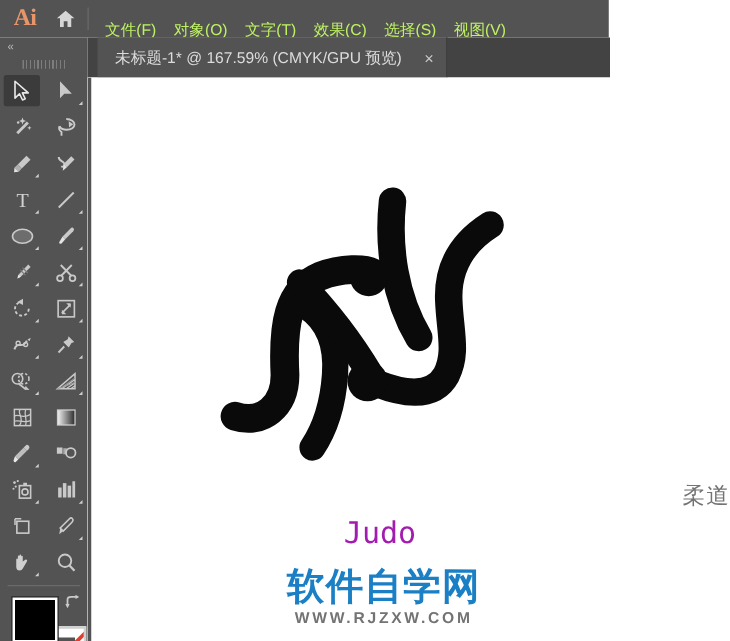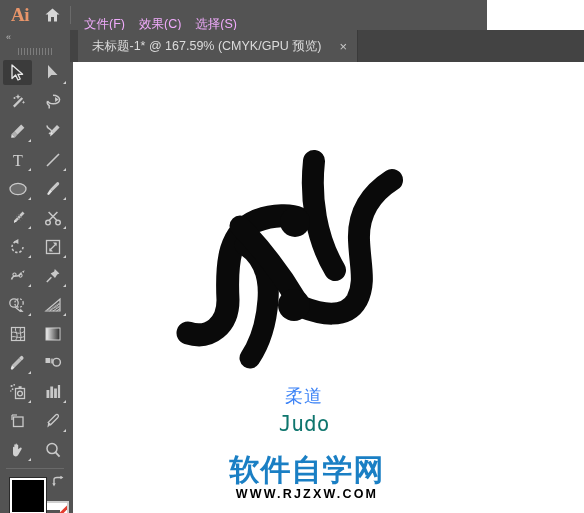--- a/index.html
+++ b/index.html
@@ -36,33 +36,33 @@
     width: 32px; height: 30px;
     display: flex; align-items: center; justify-content: center;
   }
   .menu-sep {
     width: 1px; height: 18px;
     background: #6a6a6a;
     margin: 0 6px 0 2px;
   }
   .menu-items { display: flex; align-items: center; }
   .menu-item {
-    color: #f0abfc;
+    color: #bef264;
     font-size: 12.5px;
     padding: 0 7px;
     line-height: 30px;
     white-space: nowrap;
     cursor: default;
     margin-top: 18px;
   }
 
   
   .tabbar {
     position: absolute; left: 70px; top: 30px;
-    width: 514px; height: 32px;
+    width: 418px; height: 32px;
     background: #434343;
     box-sizing: border-box;
   }
   .doc-tab {
     position: absolute; left: 8px; top: 0;
     height: 32px;
     background: #535353;
     display: flex; align-items: center;
     padding: 0 10px 0 14px;
     box-sizing: border-box;
@@ -192,34 +192,34 @@
     width: 3px; height: 451px;
     background: #535353;
   }
   .artwork {
     position: absolute; left: 100px; top: 80px;
     width: 240px; height: 240px;
   }
   .label-cn {
     position: absolute; left: 0; top: 322px;
     width: 514px;
-    text-align: center;
+    text-align: right;
     font-family: "DejaVu Sans", sans-serif;
     font-size: 18px;
-    color: #3b82f6;
+    color: #737373;
     letter-spacing: 1px;
   }
   .label-cn span { margin-left: -46px; }
   .label-en {
     position: absolute; left: 0; top: 350px;
     width: 514px;
     text-align: center;
     font-family: "DejaVu Sans Mono", monospace;
-    font-size: 21px;
-    color: #0f766e;
+    font-size: 24px;
+    color: #a21caf;
   }
   .label-en span { margin-left: -46px; }
 
   
   .watermark {
     position: absolute; left: 0; top: 392px;
     width: 514px;
     text-align: center;
   }
   .wm-cn {
@@ -228,41 +228,44 @@
     font-weight: bold;
     color: #1a7fc4;
     letter-spacing: 1px;
     line-height: 1.05;
     margin-left: -40px;
   }
   .wm-url {
     font-family: "Liberation Sans", sans-serif;
     font-size: 12.5px;
     font-weight: bold;
-    color: #000000;
+    color: #737373;
     letter-spacing: 2.2px;
     margin-left: -40px;
     margin-top: 1px;
   }
 </style>
 </head>
 <body>
 
 <div class="menubar">
   <div class="ai-logo">Ai</div>
   <div class="home-btn">
     <svg width="17" height="16" viewBox="0 0 17 16">
       <path d="M8.5 1.5 L15.5 7.5 L13 7.5 L13 14.5 L10 14.5 L10 10 L7 10 L7 14.5 L4 14.5 L4 7.5 L1.5 7.5 Z" fill="#d6d6d6"></path>
     </svg>
   </div>
   <div class="menu-sep"></div>
   <div class="menu-items">
     <div class="menu-item">文件(F)</div>
+    <div class="menu-item">对象(O)</div>
+    <div class="menu-item">文字(T)</div>
     <div class="menu-item">效果(C)</div>
     <div class="menu-item">选择(S)</div>
+    <div class="menu-item">视图(V)</div>
   </div>
 </div>
 
 <div class="tabbar">
   <div class="doc-tab">
     <span class="doc-tab-title">未标题-1* @ 167.59% (CMYK/GPU 预览)</span>
     <span class="doc-tab-close">×</span>
   </div>
 </div>
 

